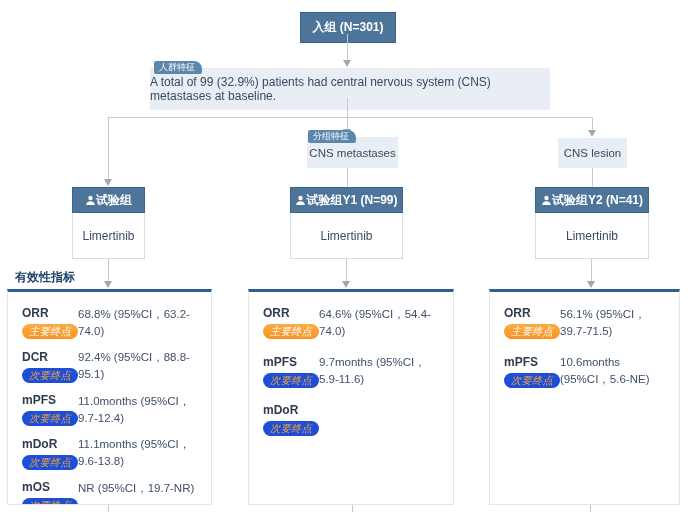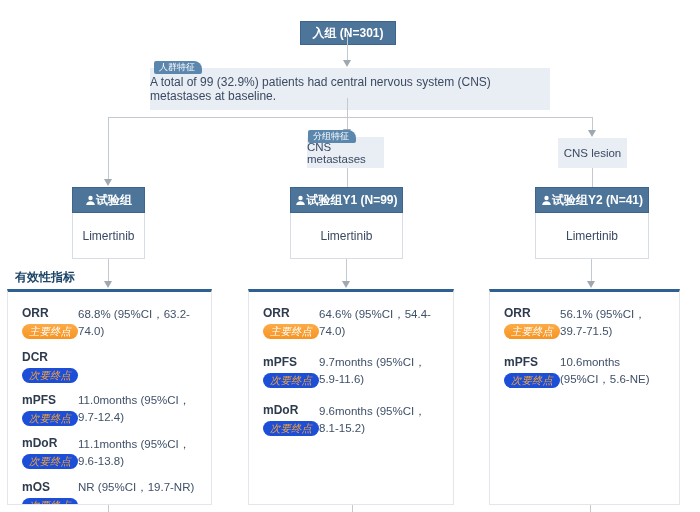--- a/index.html
+++ b/index.html
@@ -11,27 +11,27 @@
   .vline{width:1px;}
   .hline{height:1px;}
   .arrow{position:absolute;width:0;height:0;margin-left:-4px;
          border-left:4.5px solid transparent;border-right:4.5px solid transparent;
          border-top:7px solid #9fa7b1;}
 
   
   .blue-node{position:absolute;background:#4d7499;border:1px solid #3c648c;
              color:#fff;font-size:12px;font-weight:bold;
              display:flex;align-items:center;justify-content:center;box-sizing:border-box;}
-  #enroll-node{left:300px;top:21px;width:96px;height:24px;}
+  #enroll-node{left:300px;top:12px;width:96px;height:31px;}
 
   
   .light-box{position:absolute;background:#e9eef5;color:#3a4a61;font-size:12px;
              display:flex;align-items:center;justify-content:center;box-sizing:border-box;}
   #pop-box{left:150px;top:68px;width:400px;height:42px;}
-  #cns-met-box{left:307px;top:137px;width:77px;height:31px;font-size:11.5px;}
+  #cns-met-box{left:307px;top:137px;width:91px;height:31px;font-size:11.5px;}
   #cns-les-box{left:558px;top:138px;width:69px;height:30px;font-size:11.5px;}
 
   .tag{position:absolute;left:4px;top:-7px;background:#5b87ae;color:#fff;
        font-size:9px;line-height:13px;padding:0 7px 0 5px;border-radius:2px 8px 2px 2px;
        white-space:nowrap;}
 
   
   .group-card{position:absolute;box-sizing:border-box;}
   #group-0{left:72px;top:187px;width:73px;}
   #group-1{left:290px;top:187px;width:113px;}
@@ -151,20 +151,21 @@
         <div class="mname">ORR</div>
         <span class="badge primary">主要终点</span>
       </div>
       <div class="mval">68.8% (95%CI，63.2-74.0)</div>
     </div>
     <div class="metric">
       <div class="mcol">
         <div class="mname">DCR</div>
         <span class="badge secondary">次要终点</span>
       </div>
+      <div class="mval">92.4% (95%CI，88.8-95.1)</div>
     </div>
     <div class="metric">
       <div class="mcol">
         <div class="mname">mPFS</div>
         <span class="badge secondary">次要终点</span>
       </div>
       <div class="mval">11.0months (95%CI，9.7-12.4)</div>
     </div>
     <div class="metric">
       <div class="mcol">
@@ -195,21 +196,20 @@
         <div class="mname">mPFS</div>
         <span class="badge secondary">次要终点</span>
       </div>
       <div class="mval">9.7months (95%CI，5.9-11.6)</div>
     </div>
     <div class="metric">
       <div class="mcol">
         <div class="mname">mDoR</div>
         <span class="badge secondary">次要终点</span>
       </div>
-      <div class="mval">9.6months (95%CI，8.1-15.2)</div>
     </div>
   </div>
 
   <div class="panel" id="panel-2">
     <div class="metric" style="margin-bottom:14px;">
       <div class="mcol">
         <div class="mname">ORR</div>
         <span class="badge primary">主要终点</span>
       </div>
       <div class="mval">56.1% (95%CI，39.7-71.5)</div>

